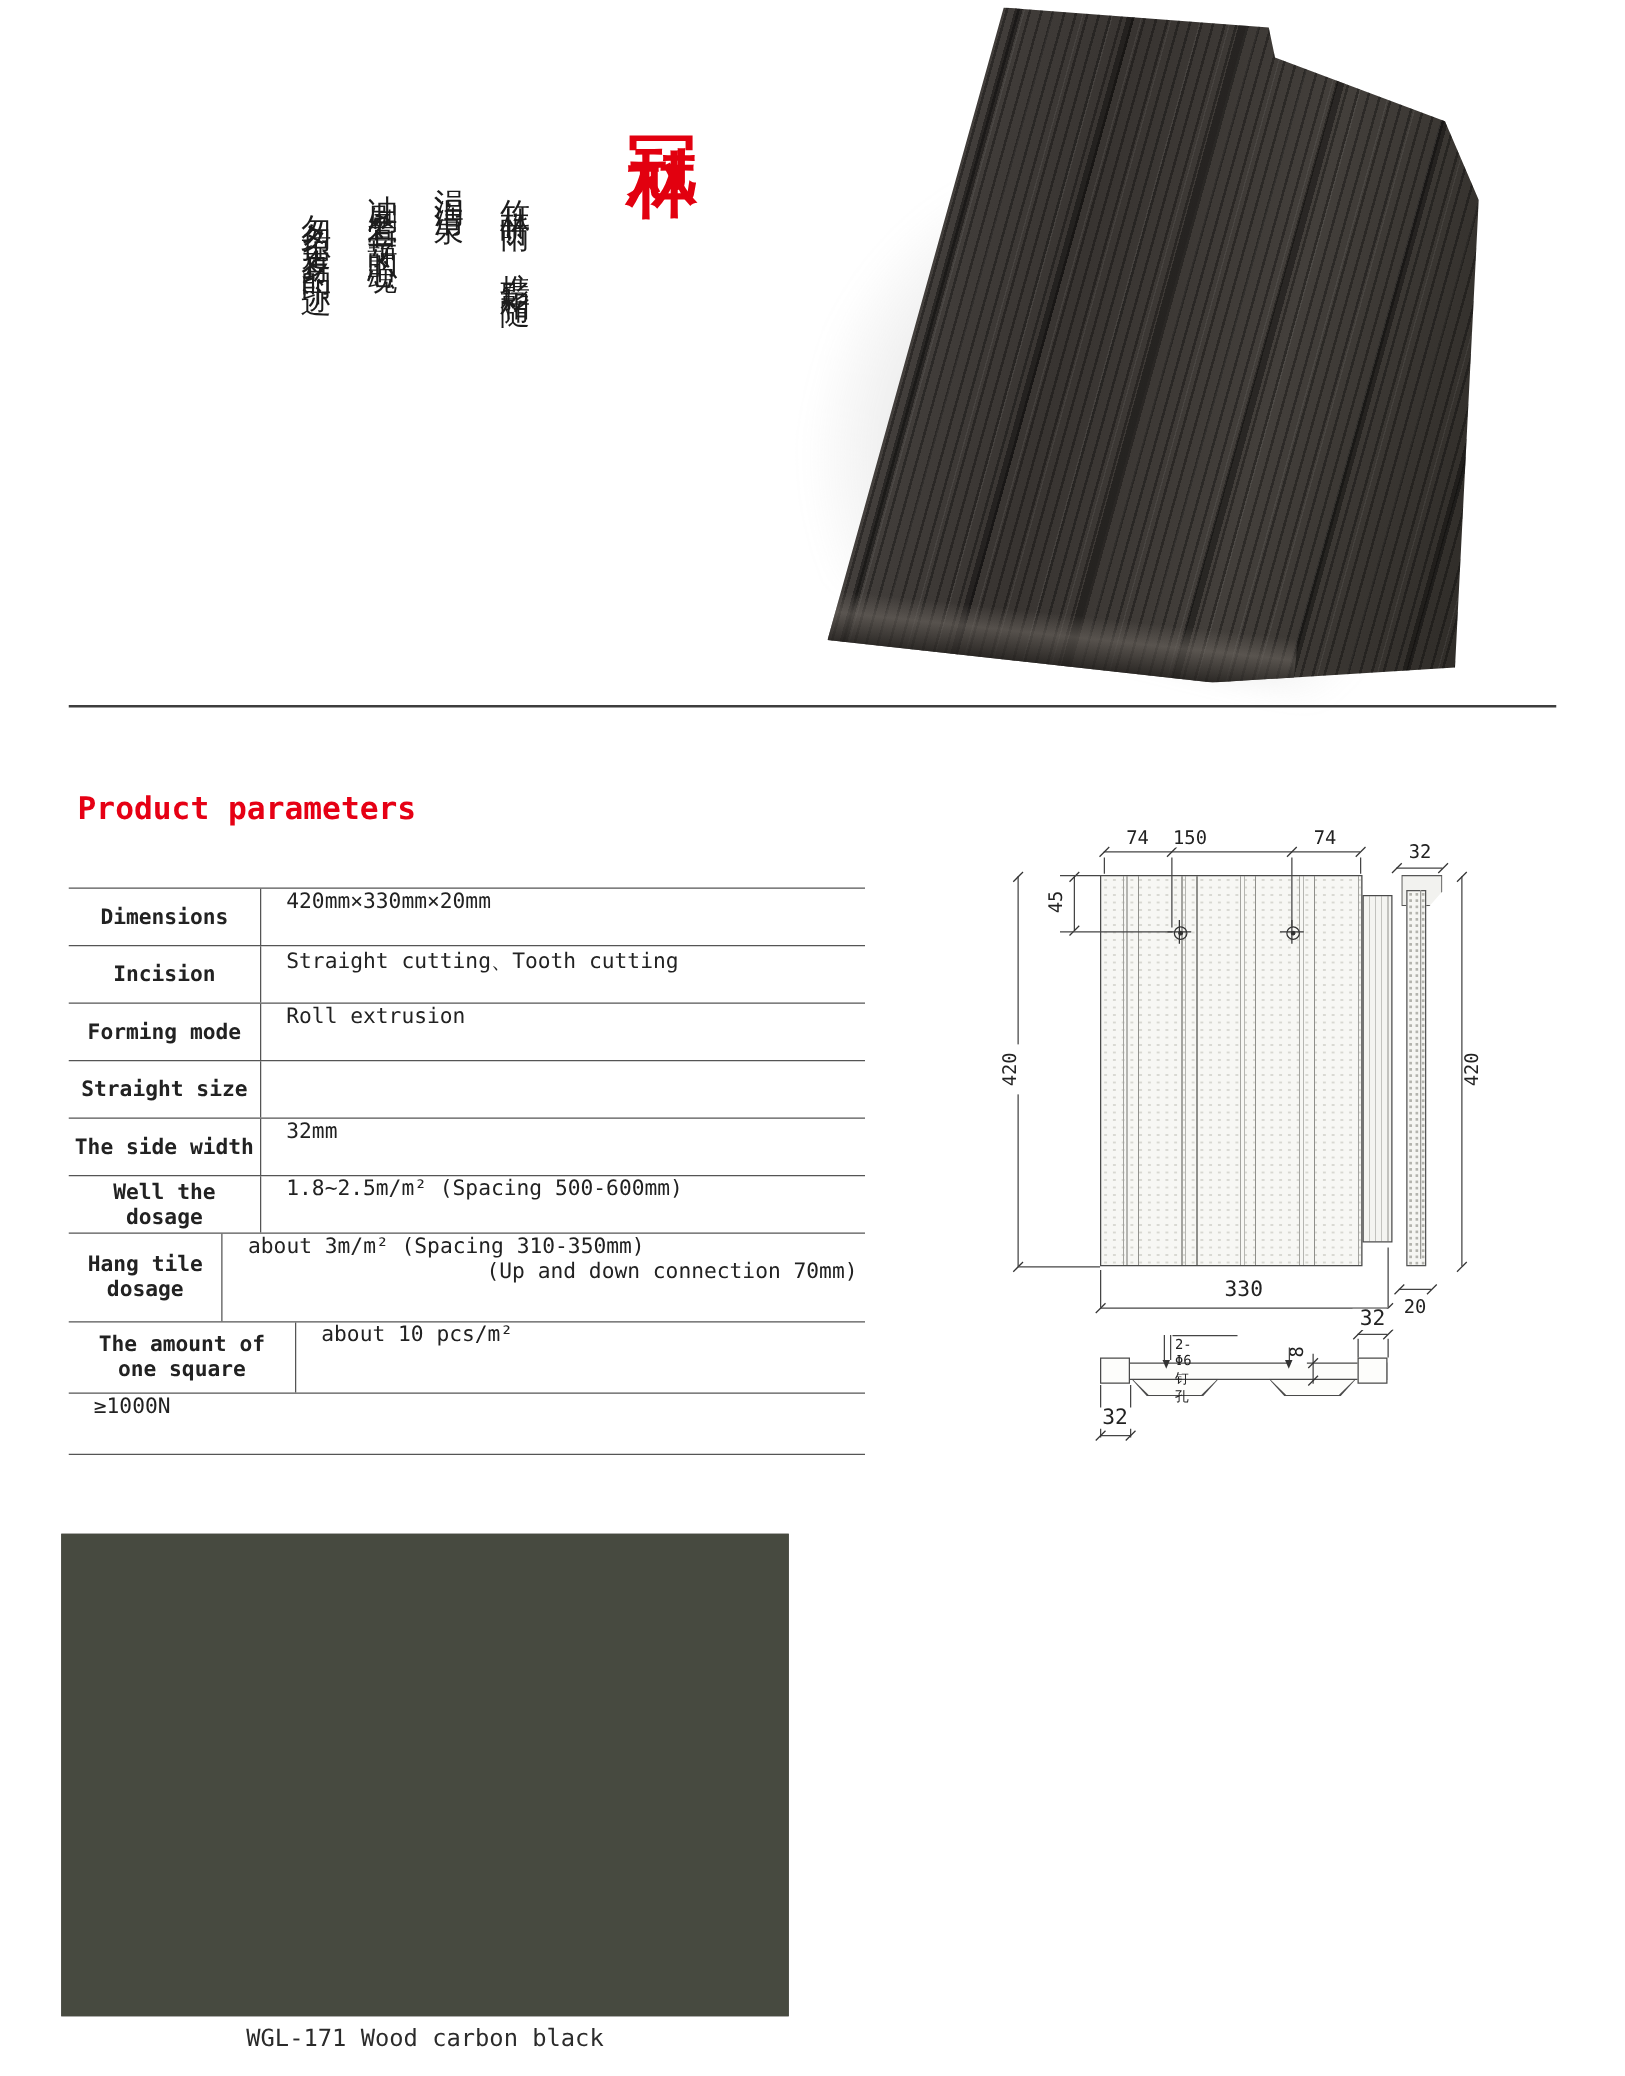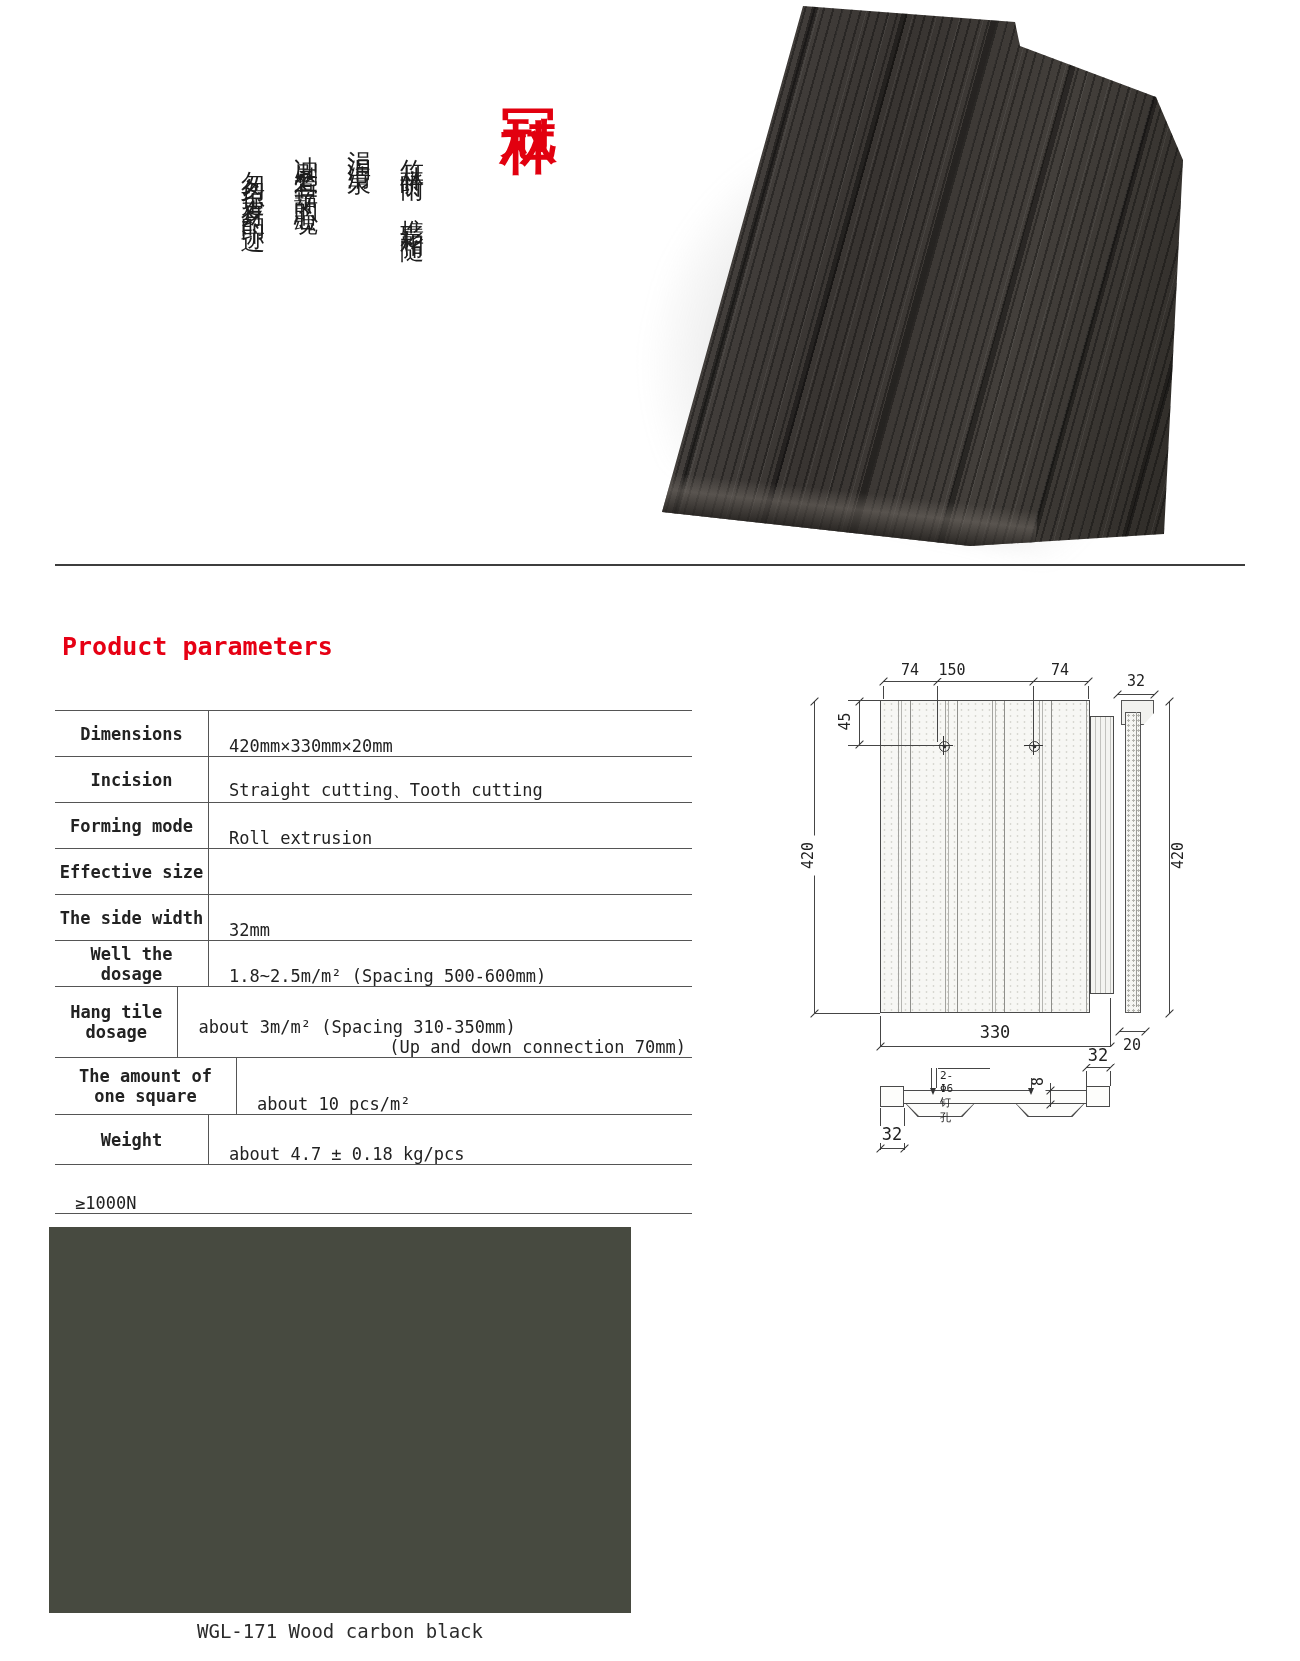--- a/index.html
+++ b/index.html
@@ -23,21 +23,21 @@
         background:
          repeating-linear-gradient(90deg, rgba(0,0,0,.32) 0 2px, transparent 2px 9px),
          repeating-linear-gradient(90deg, rgba(255,255,255,.055) 0 1px, transparent 1px 23px),
          repeating-linear-gradient(90deg, transparent 0 47px, rgba(0,0,0,.38) 47px 53px, transparent 53px 88px);}
   .tile-lip{position:absolute;left:18px;top:470px;width:380px;height:70px;transform:rotate(6deg);
         background:linear-gradient(180deg, transparent 0 30%, rgba(110,104,98,.55) 55%, rgba(20,18,16,.8));}
   .divider{position:absolute;left:55px;top:564px;width:1190px;height:2px;background:#3d3d3d;}
   
   .ptitle{position:absolute;left:62px;top:632px;margin:0;font-size:25px;font-weight:bold;color:#e60014;}
   .ptable{position:absolute;left:55px;top:710px;width:637px;border-top:1px solid #555;font-size:17px;}
-  .prow{display:flex;border-bottom:1px solid #555;align-items:flex-end;}
+  .prow{display:flex;border-bottom:1px solid #555;align-items:flex-start;}
   .pl{width:153px;border-right:1px solid #555;align-self:stretch;display:flex;align-items:center;
       justify-content:center;text-align:center;font-weight:bold;}
   .pv{flex:1;padding-left:20px;}
   .r-std{height:45px}.r-hang{height:70px}.r-sq{height:56px}.r-w{height:49px}.r-b{height:48px}
   .pl-narrow{font-size:13px;}
   .pv-stack{padding-left:20px;display:flex;flex-direction:column;justify-content:center;width:100%;box-sizing:border-box;}
   .pv2{text-align:right;padding-right:6px;}
   
   .draw{position:absolute;left:0;top:0;font-size:15px;color:#222;}
   .ln{position:absolute;background:#454545;height:1px;}
@@ -113,44 +113,40 @@
     </div>
     <div class="prow r-std">
       <div class="pl">Incision</div>
       <div class="pv">Straight cutting、Tooth cutting</div>
     </div>
     <div class="prow r-std">
       <div class="pl">Forming mode</div>
       <div class="pv">Roll extrusion</div>
     </div>
     <div class="prow r-std">
-      <div class="pl">Effective size</div>
+      <div class="pl">Straight size</div>
     </div>
     <div class="prow r-std">
       <div class="pl">The side width</div>
       <div class="pv">32mm</div>
     </div>
     <div class="prow r-std">
       <div class="pl">Well the dosage</div>
       <div class="pv">1.8~2.5m/m² (Spacing 500-600mm)</div>
     </div>
     <div class="prow r-hang">
       <div class="pl">Hang tile dosage</div>
       <div class="pv-stack">
         <div>about 3m/m² (Spacing 310-350mm)</div>
         <div class="pv2">(Up and down connection 70mm)</div>
       </div>
     </div>
     <div class="prow r-sq">
       <div class="pl" style="padding:0 14px;">The amount of one square</div>
       <div class="pv">about 10 pcs/m²</div>
-    </div>
-    <div class="prow r-w">
-      <div class="pl">Weight</div>
-      <div class="pv">about 4.7 ± 0.18 kg/pcs</div>
     </div>
     <div class="prow r-b">
       <div class="pv">≥1000N</div>
     </div>
   </div>
 
   <div class="draw">
 
     <div class="fview"></div>
     <div class="fstep"></div>

